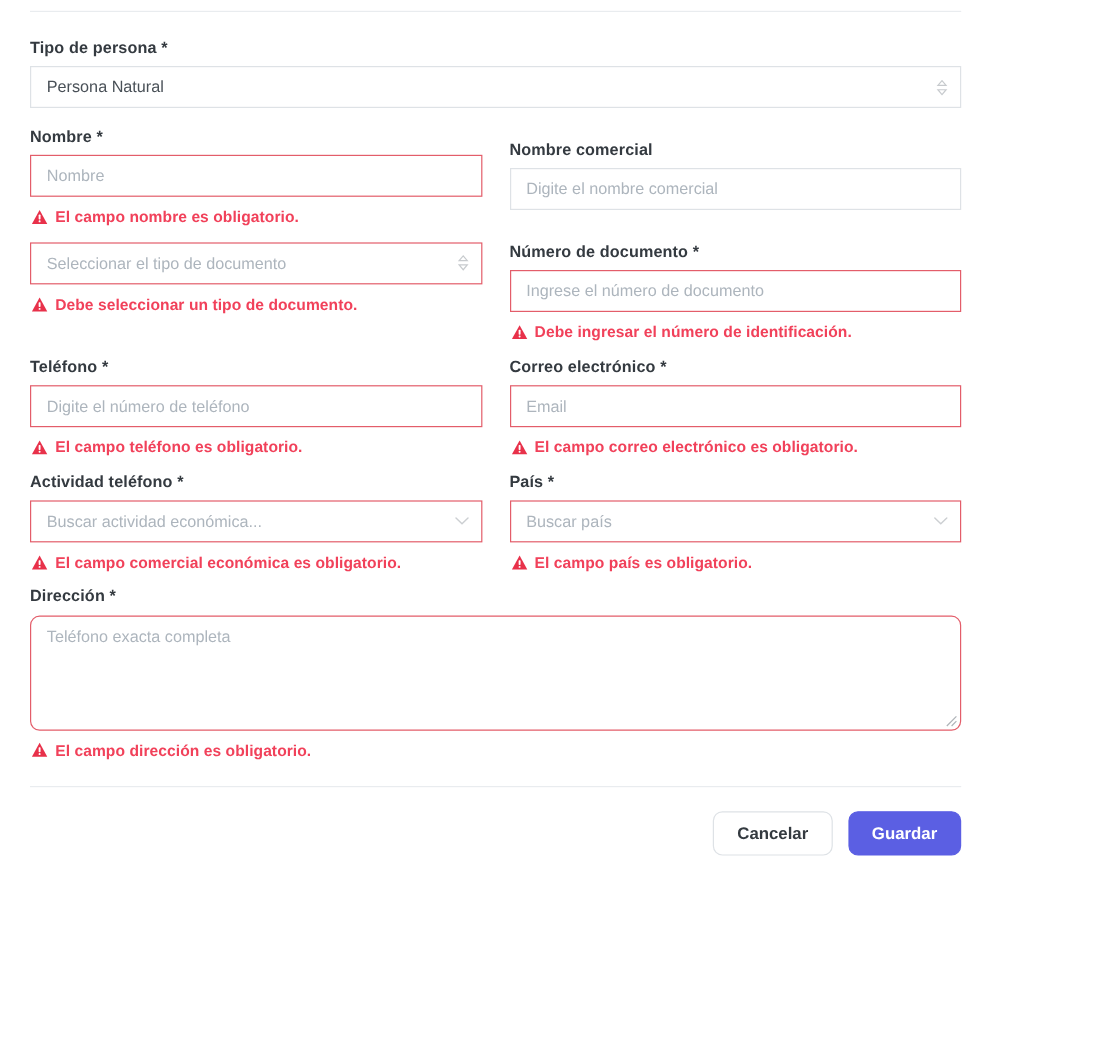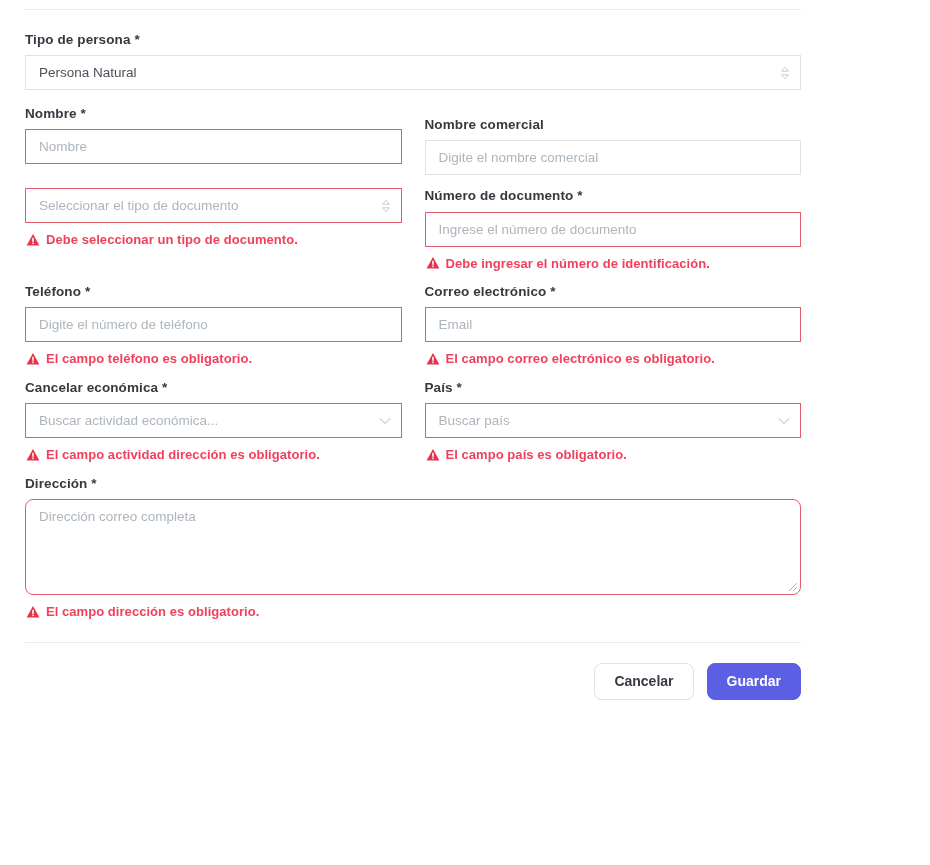--- a/index.html
+++ b/index.html
@@ -175,20 +175,28 @@
 
     <div class="gap-md"></div>
     <div class="row">
       <div class="col">
         <span class="label"><span>Nombre</span> <span class="req">*</span></span>
         <div class="control">
           <div class="field invalid">
             <span class="placeholder">Nombre</span>
           </div>
         </div>
+        <div class="error">
+          <svg width="14" height="14" viewBox="0 0 14 14">
+            <path d="M7 1 L13.4 12.6 H0.6 Z" fill="#e8314a"></path>
+            <rect x="6.2" y="4.8" width="1.6" height="4.1" rx="0.6" fill="#ffffff"></rect>
+            <rect x="6.2" y="9.6" width="1.6" height="1.6" rx="0.7" fill="#ffffff"></rect>
+          </svg>
+          <span>El campo nombre es obligatorio.</span>
+        </div>
       </div>
       <div class="col">
         <div style="height:11px"></div>
         <span class="label"><span>Nombre comercial</span><span class="req"></span></span>
         <div class="control">
           <div class="field">
             <span class="placeholder">Digite el nombre comercial</span>
           </div>
         </div>
       </div>
@@ -265,36 +273,36 @@
             <rect x="6.2" y="9.6" width="1.6" height="1.6" rx="0.7" fill="#ffffff"></rect>
           </svg>
           <span>El campo correo electrónico es obligatorio.</span>
         </div>
       </div>
     </div>
 
     <div class="gap-sm"></div>
     <div class="row">
       <div class="col">
-        <span class="label"><span>Cancelar económica</span> <span class="req">*</span></span>
+        <span class="label"><span>Actividad teléfono</span> <span class="req">*</span></span>
         <div class="control">
           <div class="field invalid">
             <span class="placeholder">Buscar actividad económica...</span>
           </div>
           <svg class="chev-single" viewBox="0 0 12 8">
             <path d="M1 1.6 L6 6.4 L11 1.6" fill="none" stroke="#9aa0a6" stroke-width="1.2" stroke-linecap="round"></path>
           </svg>
         </div>
         <div class="error">
           <svg width="14" height="14" viewBox="0 0 14 14">
             <path d="M7 1 L13.4 12.6 H0.6 Z" fill="#e8314a"></path>
             <rect x="6.2" y="4.8" width="1.6" height="4.1" rx="0.6" fill="#ffffff"></rect>
             <rect x="6.2" y="9.6" width="1.6" height="1.6" rx="0.7" fill="#ffffff"></rect>
           </svg>
-          <span>El campo actividad dirección es obligatorio.</span>
+          <span>El campo comercial económica es obligatorio.</span>
         </div>
       </div>
       <div class="col">
         <span class="label"><span>País</span> <span class="req">*</span></span>
         <div class="control">
           <div class="field invalid">
             <span class="placeholder">Buscar país</span>
           </div>
           <svg class="chev-single" viewBox="0 0 12 8">
             <path d="M1 1.6 L6 6.4 L11 1.6" fill="none" stroke="#9aa0a6" stroke-width="1.2" stroke-linecap="round"></path>
@@ -309,21 +317,21 @@
           <span>El campo país es obligatorio.</span>
         </div>
       </div>
     </div>
 
     <div class="gap-sm"></div>
     <div class="row">
       <div class="col-full">
         <span class="label"><span>Dirección</span> <span class="req">*</span></span>
         <div class="textarea-box">
-          <span class="placeholder">Dirección correo completa</span>
+          <span class="placeholder">Teléfono exacta completa</span>
           <svg class="resize-handle" viewBox="0 0 13 13">
             <path d="M12 4 L4 12" stroke="#6c757d" stroke-width="1" fill="none"></path>
             <path d="M12 8 L8 12" stroke="#6c757d" stroke-width="1" fill="none"></path>
           </svg>
         </div>
         <div class="error">
           <svg width="14" height="14" viewBox="0 0 14 14">
             <path d="M7 1 L13.4 12.6 H0.6 Z" fill="#e8314a"></path>
             <rect x="6.2" y="4.8" width="1.6" height="4.1" rx="0.6" fill="#ffffff"></rect>
             <rect x="6.2" y="9.6" width="1.6" height="1.6" rx="0.7" fill="#ffffff"></rect>

